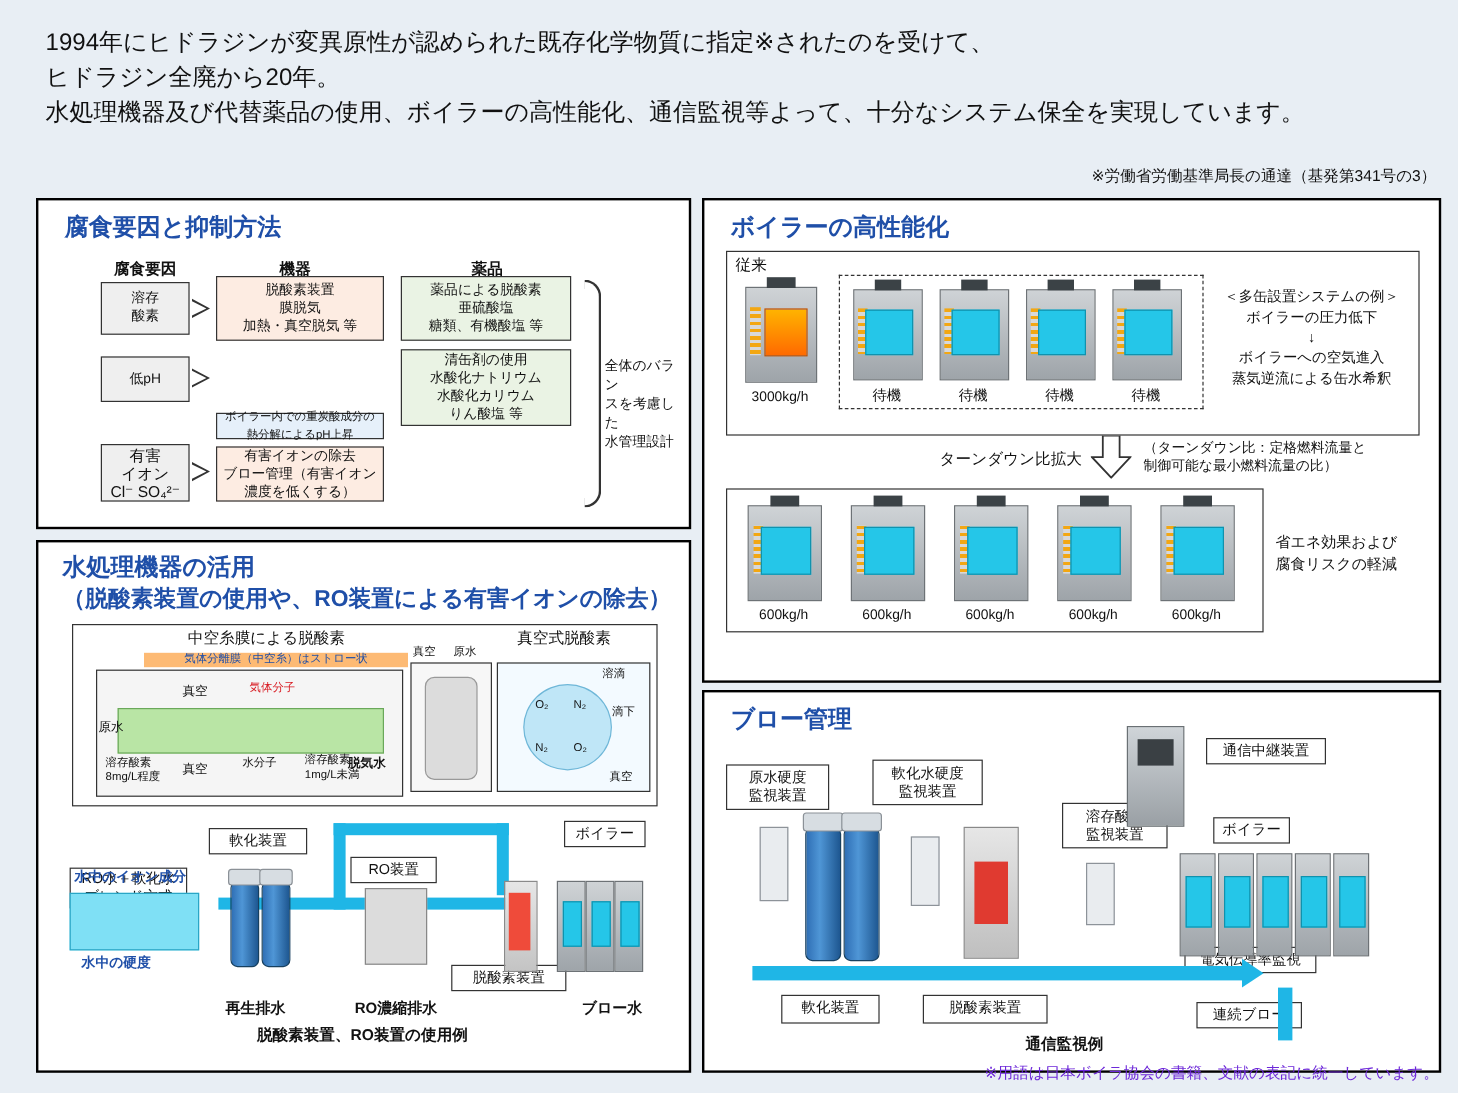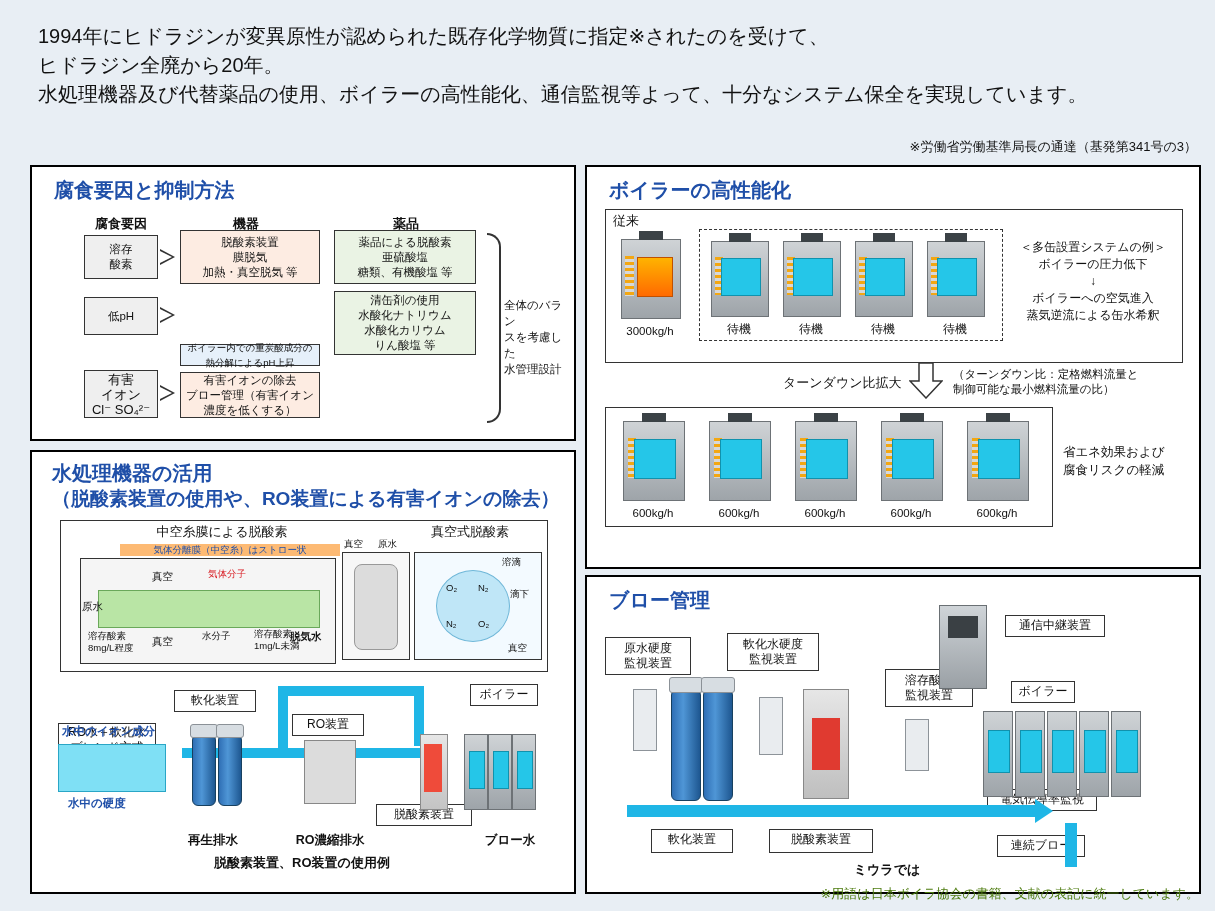--- a/index.html
+++ b/index.html
@@ -53,21 +53,21 @@
   .boiler .win.orange{background:linear-gradient(180deg,#ffb300,#ff6a00);border-color:#c05000;}
   .boiler .cap{position:absolute;left:30%;top:-9px;width:40%;height:9px;background:#3b4246;}
   .boiler .coil{position:absolute;left:6%;top:20%;width:14%;height:52%;background:repeating-linear-gradient(180deg,#f3a712 0 3px,#d8d8d8 3px 6px);}
   .dashbox{position:absolute;border:1px dashed #333;}
   .solidbox{position:absolute;border:1px solid #333;background:#fff;}
   
   .tank{position:absolute;background:linear-gradient(90deg,#2f6fb5 0%,#4f96d6 40%,#1e5791 100%);border:1px solid #17405f;border-radius:6px;}
   .tank-top{position:absolute;background:#d7dde2;border:1px solid #8b9197;border-radius:3px;}
   .pipe-blue{position:absolute;background:#1fb6e6;}
   .water{position:absolute;background:#7fe0f5;border:1px solid #2aa6c6;}
-  .footer-note{position:absolute;right:16px;bottom:8px;font-size:13px;color:#4d7c0f;}
+  .footer-note{position:absolute;right:16px;bottom:8px;font-size:13px;color:#6d28d9;}
   .caption{position:absolute;font-size:13px;font-weight:bold;text-align:center;}
   .small9{font-size:9.5px;line-height:12px;}
   .small10{font-size:10.5px;line-height:13px;}
   .small11{font-size:11.5px;line-height:14px;}
   .bluetxt{color:#1f4fa8;}
 </style>
 </head>
 <body>
 
 <div id="header" class="abs">
@@ -328,16 +328,16 @@
     </div>
   <div class="boiler" style="left:492px;top:134px;width:28px;height:84px;">
       <div class="win"></div>
     </div>
   <div class="boiler" style="left:524px;top:134px;width:28px;height:84px;">
       <div class="win"></div>
     </div>
 
   <div class="lbl-box" style="left:64px;top:252px;width:82px;height:24px;">軟化装置</div>
   <div class="lbl-box" style="left:182px;top:252px;width:104px;height:24px;">脱酸素装置</div>
-  <div class="caption" style="left:220px;top:284px;width:160px;">ミウラでは</div>
+  <div class="caption" style="left:220px;top:284px;width:160px;">通信監視例</div>
 </div>
 
 <div class="footer-note">※用語は日本ボイラ協会の書籍、文献の表記に統一しています。</div>
 
 </body></html>

